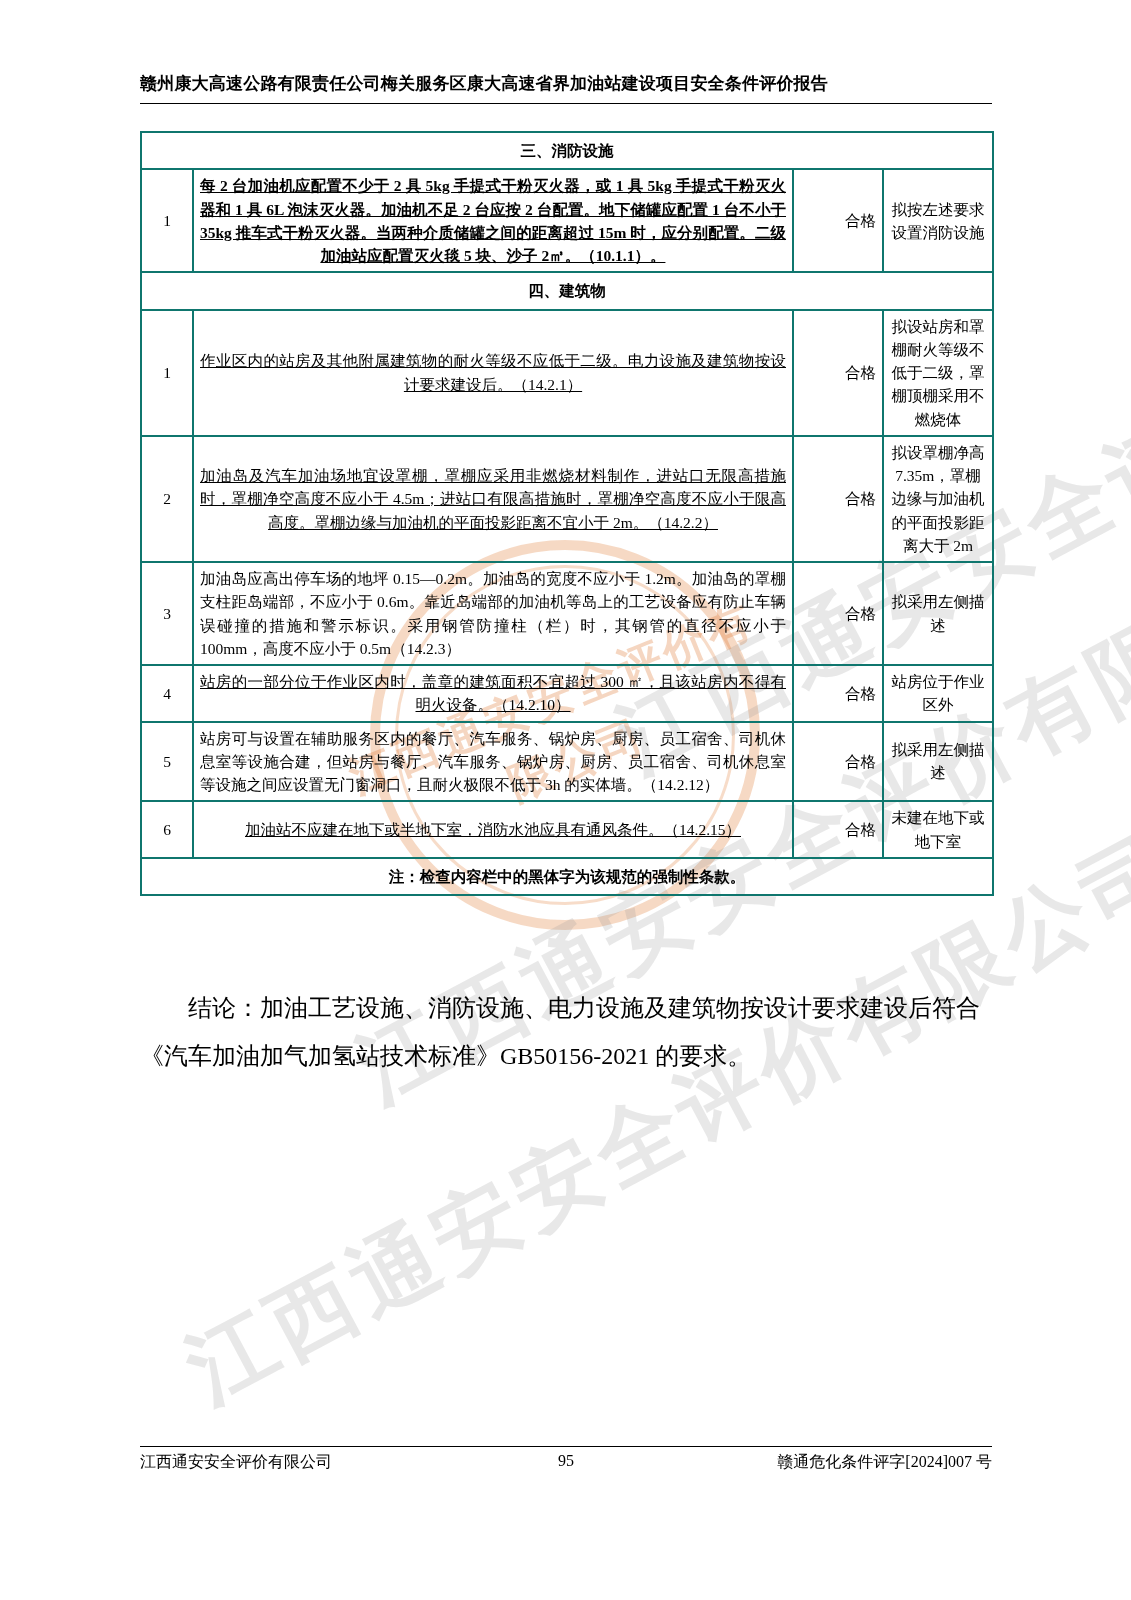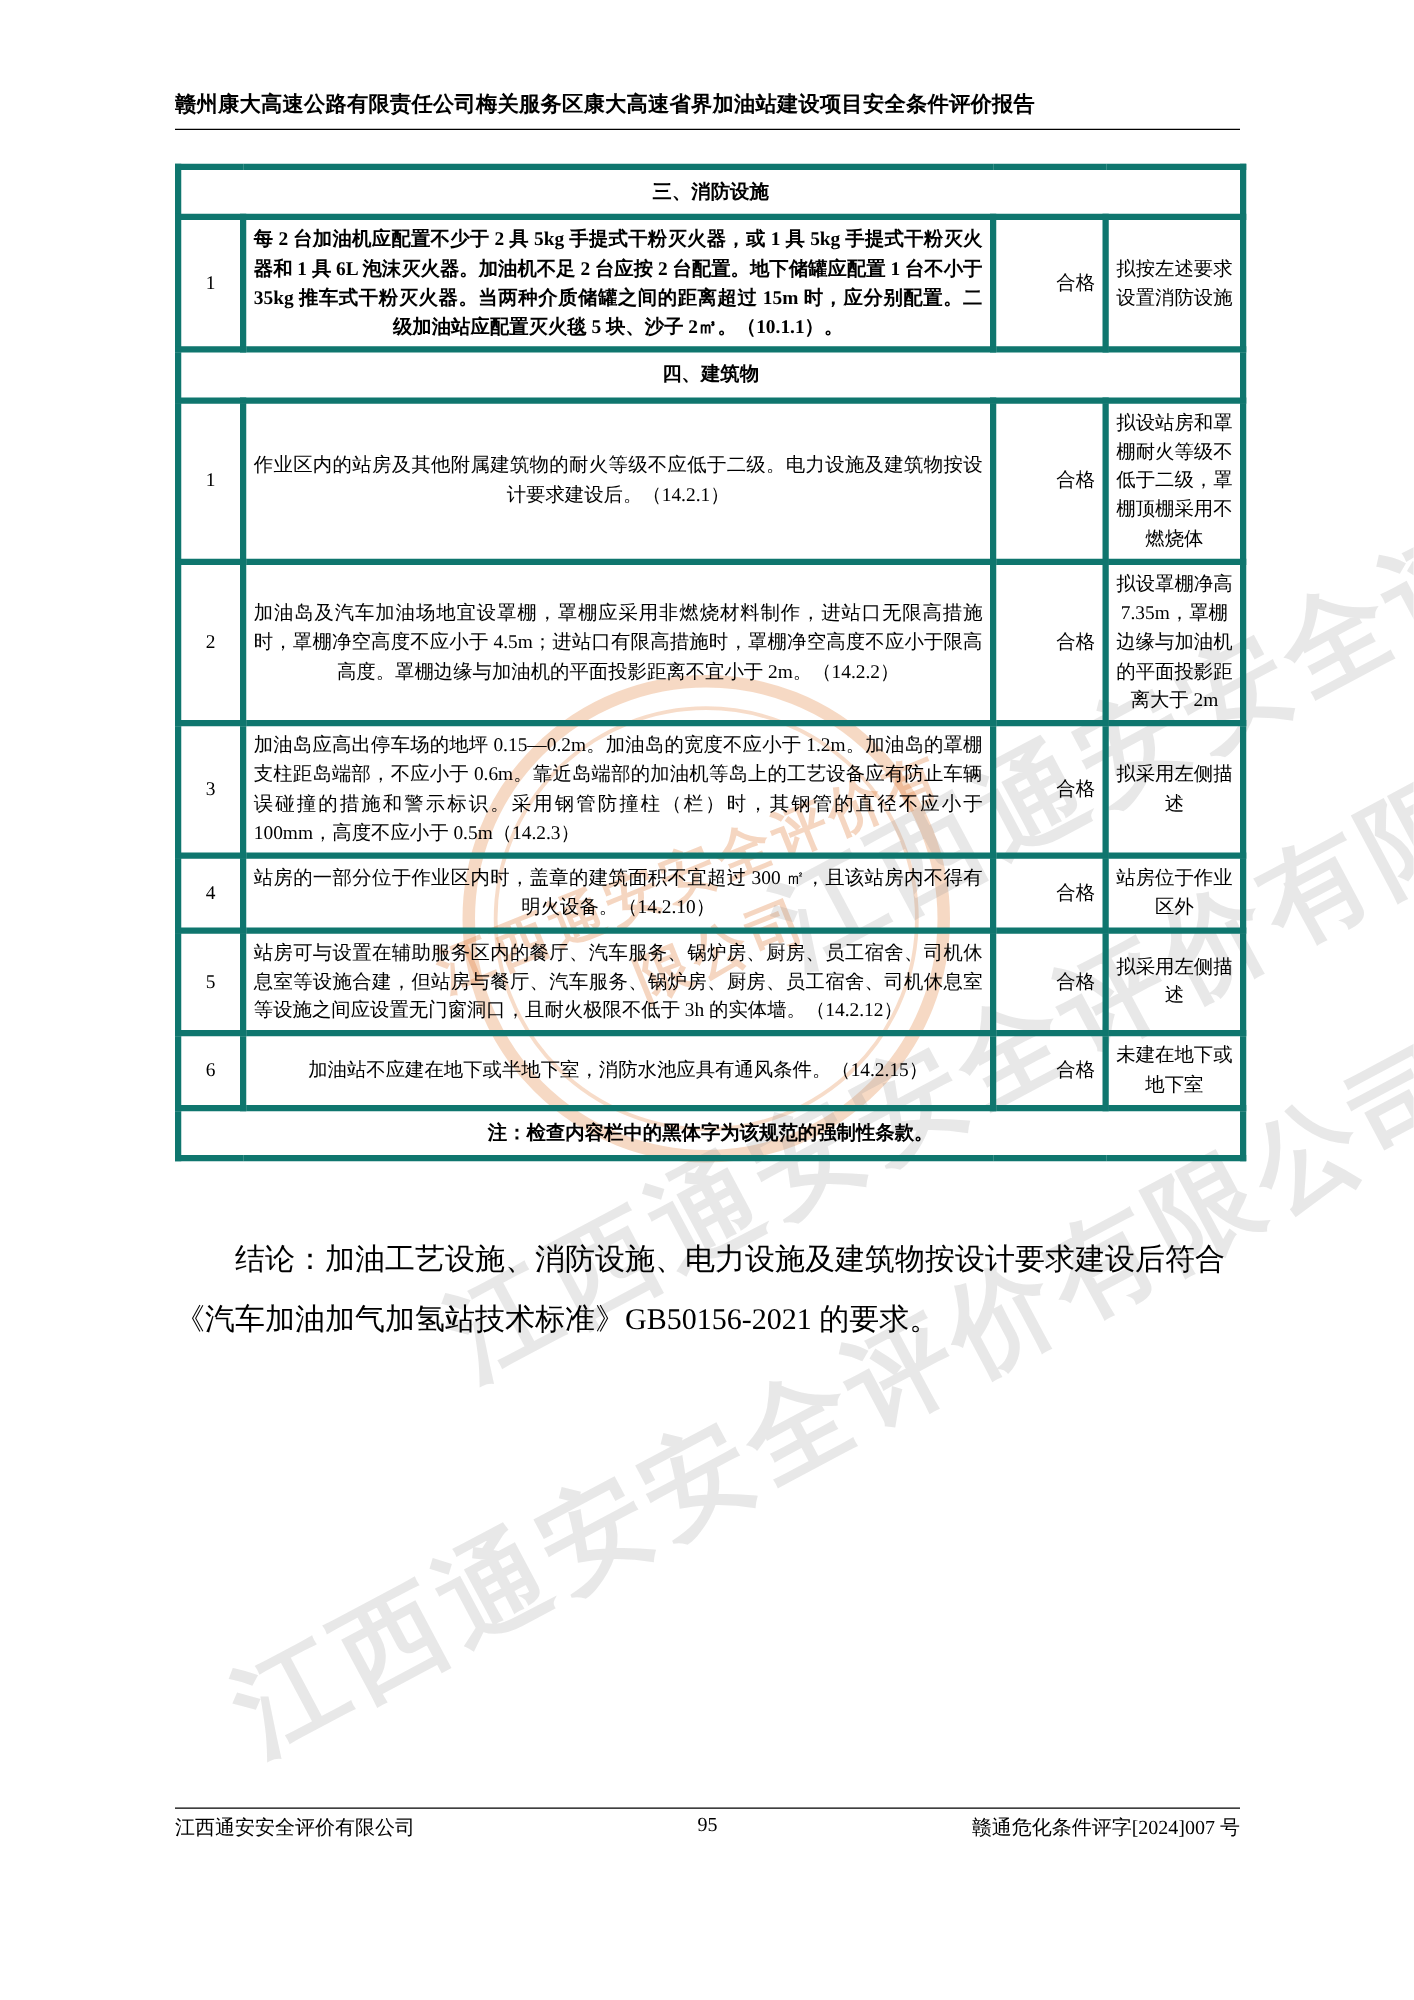--- a/index.html
+++ b/index.html
@@ -136,42 +136,42 @@
     top: 131px;
     width: 852px;
     z-index: 8;
   }
   table.main {
     border-collapse: collapse;
     width: 852px;
     table-layout: fixed;
   }
   table.main td {
-    border: 5px solid #0f766e;
+    border: 2px solid #0f766e;
     padding: 4px 6px;
     vertical-align: middle;
     font-size: 15.5px;
     line-height: 1.5;
     background: transparent;
   }
   col.c-no { width: 52px; }
   col.c-txt { width: 600px; }
   col.c-res { width: 90px; }
   col.c-rem { width: 110px; }
 
   .sect {
     text-align: center;
     font-weight: bold;
     font-size: 17px;
     padding: 6px 0 !important;
   }
   .no { text-align: center; font-size: 16px; }
   .res { text-align: right; font-size: 15.5px; }
   .rem { text-align: center; font-size: 15px; line-height: 1.6; }
-  .txt { text-align: justify; text-align-last: center; }
+  .txt { text-align: justify; text-align-last: center; text-decoration: underline; }
   .txt-j { text-align: justify; }
   .b { font-weight: bold; }
   .note {
     text-align: center;
     font-weight: bold;
     font-size: 16.5px;
     padding: 6px 12px !important;
   }
 
   

